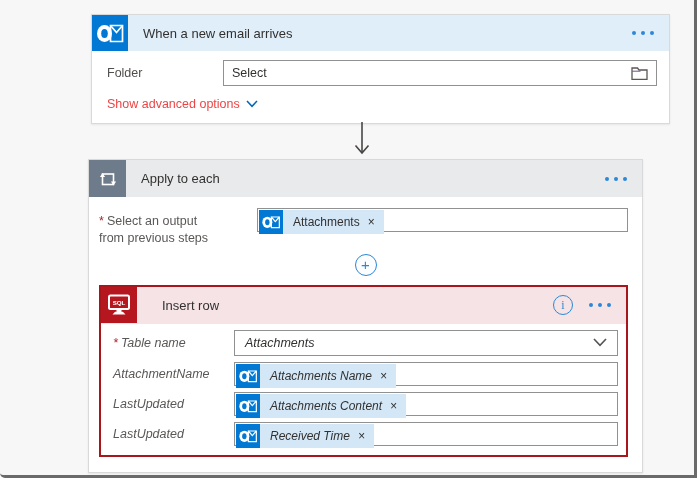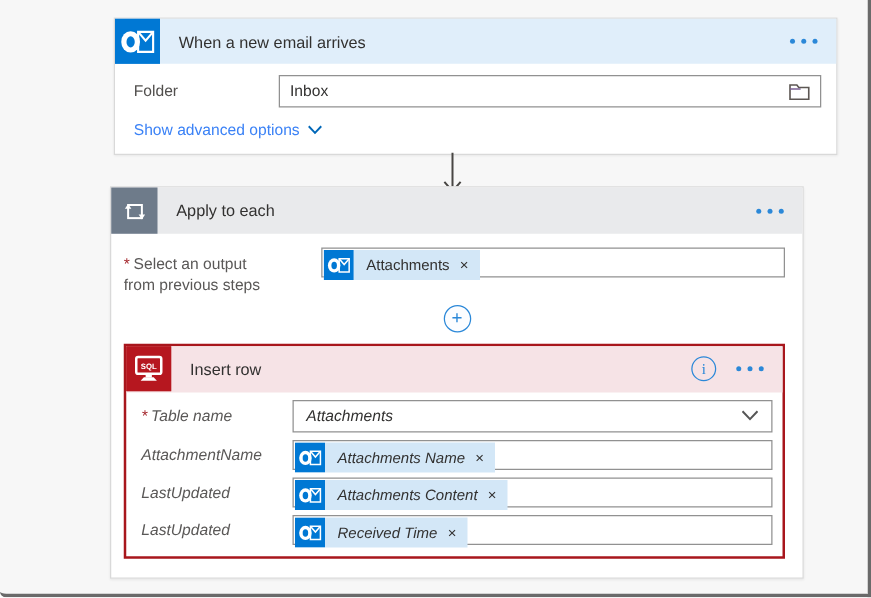--- a/index.html
+++ b/index.html
@@ -23,48 +23,48 @@
 
   
   .trigger{ left:91px; top:14px; width:579px; }
   .trigger .card-header{ height:36px; background:#e0eefa; }
   .trigger .hdr-icon{ width:36px; height:36px; background:#0078d4; }
   .t-row{ display:flex; align-items:center; margin:9px 12px 0 15px; }
   .f-label{ width:116px; font-size:12.5px; color:#514f4d; }
   .text-input{ flex:1; height:26px; border:1px solid #919191; background:#fff;
                display:flex; align-items:center; padding:0 8px; font-size:12.5px; color:#323130; }
   .input-end-icon{ margin-left:auto; display:flex; align-items:center; cursor:pointer; }
-  .adv-link{ margin:11px 15px 12px 15px; font-size:12.5px; color:#3b82f6;
+  .adv-link{ margin:11px 15px 12px 15px; font-size:12.5px; color:#ef4444;
              display:inline-flex; align-items:center; gap:6px; cursor:pointer; }
 
   
   .connector{ position:absolute; left:353px; top:122px; }
 
   
-  .apply{ left:88px; top:149px; width:555px; height:314px; }
+  .apply{ left:88px; top:159px; width:555px; height:314px; }
   .apply .card-header{ height:37px; background:#e9eaec; }
   .apply .hdr-icon{ width:37px; height:37px; background:#6e7b8a; }
   .a-output{ display:flex; margin:11px 14px 0 10px;gap:24px; }
   .a-label{ width:134px; font-size:12.5px; color:#5a5857; line-height:1.35; padding-top:5px; }
   .req{ color:#a4262c; margin-right:3px; }
   .token-input{ flex:1; height:24px; border:1px solid #919191; background:#fff;
                 display:flex; align-items:flex-start; padding:1px; }
   .chip{ display:flex; align-items:center; height:24px; background:#d3e7f7; cursor:pointer; }
   .chip-ic{ width:24px; height:24px; flex:none; display:flex; }
   .chip-label{ padding:0 5px 0 10px; font-size:12px; color:#323130; white-space:nowrap; }
   .chip-close{ padding:0 9px 0 3px; font-size:12px; color:#323130; cursor:pointer; }
 
   .plus-row{ display:flex; justify-content:center; margin-top:7px; }
   .plus-btn{ width:22px; height:22px; border-radius:50%; border:1px solid #2b88d8;
              color:#2b88d8; font-size:15px; line-height:19px; text-align:center;
              background:#fcfdff; cursor:pointer; }
 
   
   .insert{ margin:9px 14px 0 10px; border:2px solid #a8161c; background:#fff; }
-  .insert .card-header{ height:37px; background:#f6e3e6; }
+  .insert .card-header{ height:37px; background:#f6e3e6;gap:10px; }
   .insert .hdr-icon{ width:36px; height:36px; background:#b6171f; }
   .info-btn{ width:20px; height:20px; border-radius:50%; border:1.5px solid #2b88d8;
              color:#2b88d8; font-size:12px; font-family:"Liberation Serif", serif;
              display:flex; align-items:center; justify-content:center; cursor:pointer; }
   .i-row{ display:flex; align-items:center; margin:6px 8px 0 12px;font-style:italic; }
   .i-row:last-child{ margin-bottom:9px; }
   .i-label{ width:121px; font-size:12.5px; color:#5a5857; flex:none; }
   .select-input{ flex:1; height:26px; border:1px solid #919191; background:#fff;
                  display:flex; align-items:center; padding:0 10px; font-size:12.5px;
                  color:#323130; cursor:pointer; }
@@ -92,21 +92,21 @@
         <div class="menu-dots">
             <i></i>
             <i></i>
             <i></i>
           </div>
       </div>
     </div>
     <div class="t-row">
       <div class="f-label">Folder</div>
       <div class="text-input">
-        <span>Inbox</span>
+        <span>Select</span>
         <span class="input-end-icon">
           <svg width="17" height="14" viewBox="0 0 17 14">
             <path d="M1 2 h5.5 l1.5 2 H16 v9.5 H1 z" fill="none" stroke="#5d5753" stroke-width="1.3"></path>
             <path d="M1 5.2 h8.5" stroke="#7a5f93" stroke-width="1.1"></path>
           </svg>
         </span>
       </div>
     </div>
     <div class="adv-link">
       <span>Show advanced options</span>

